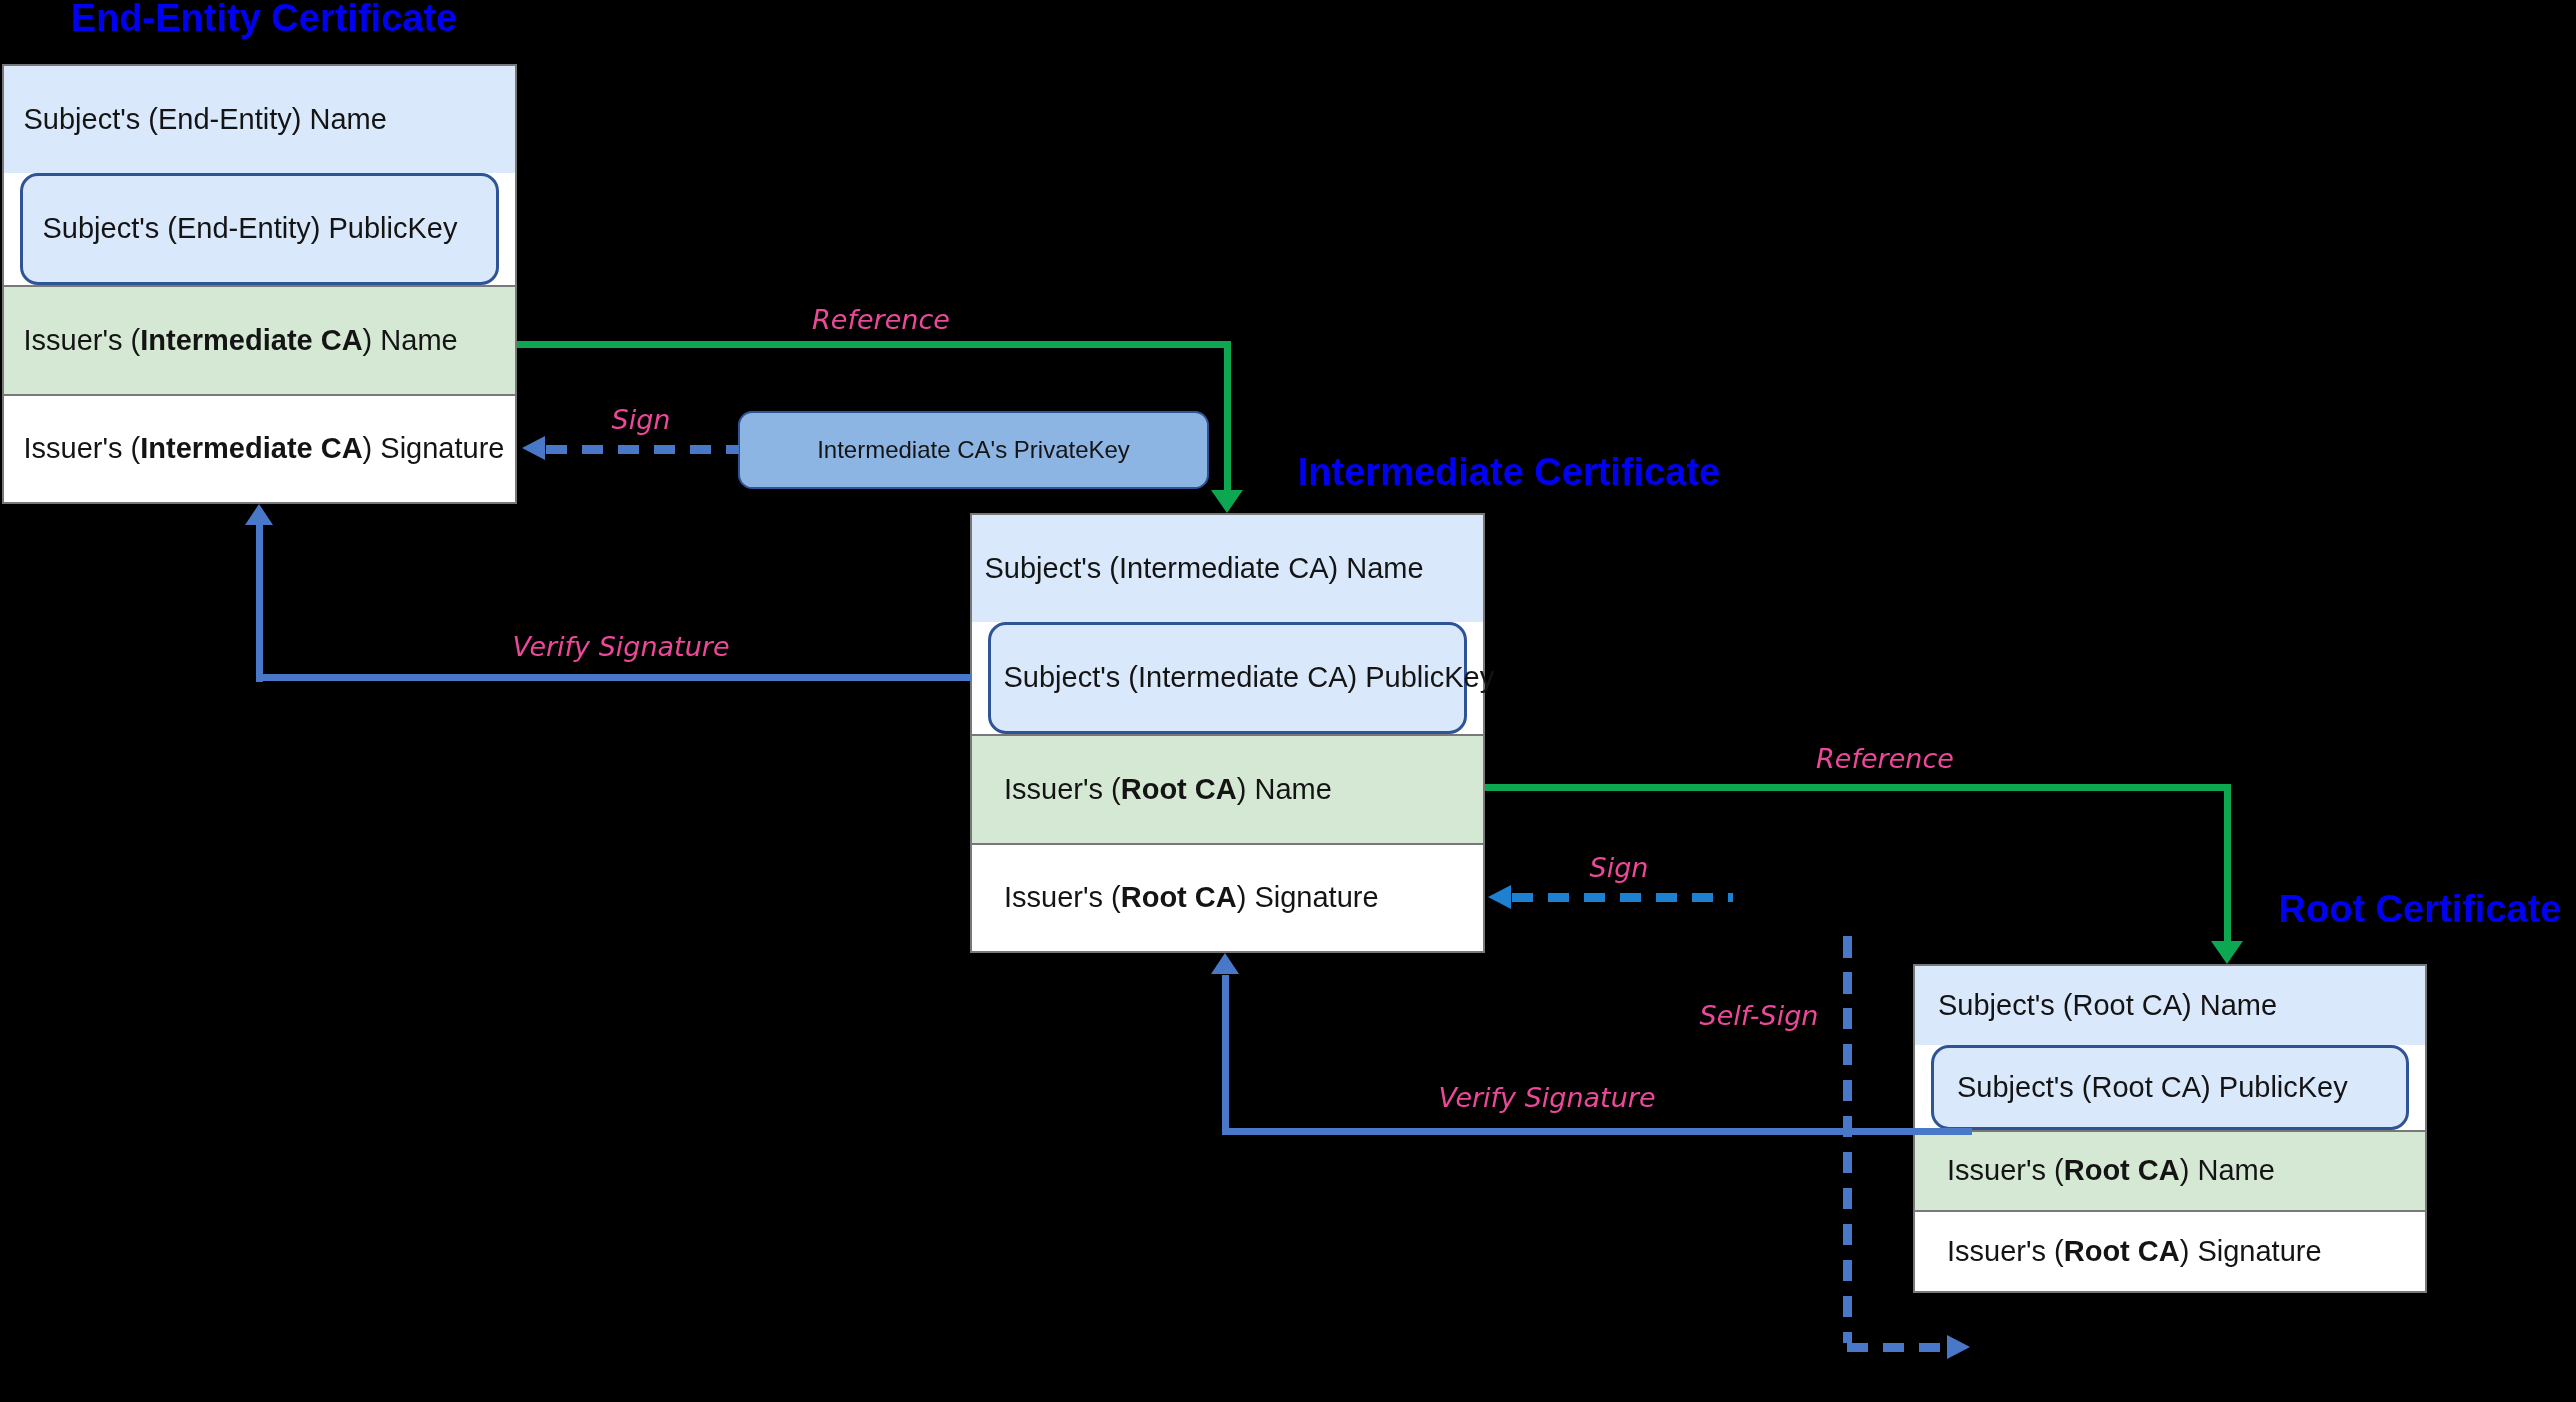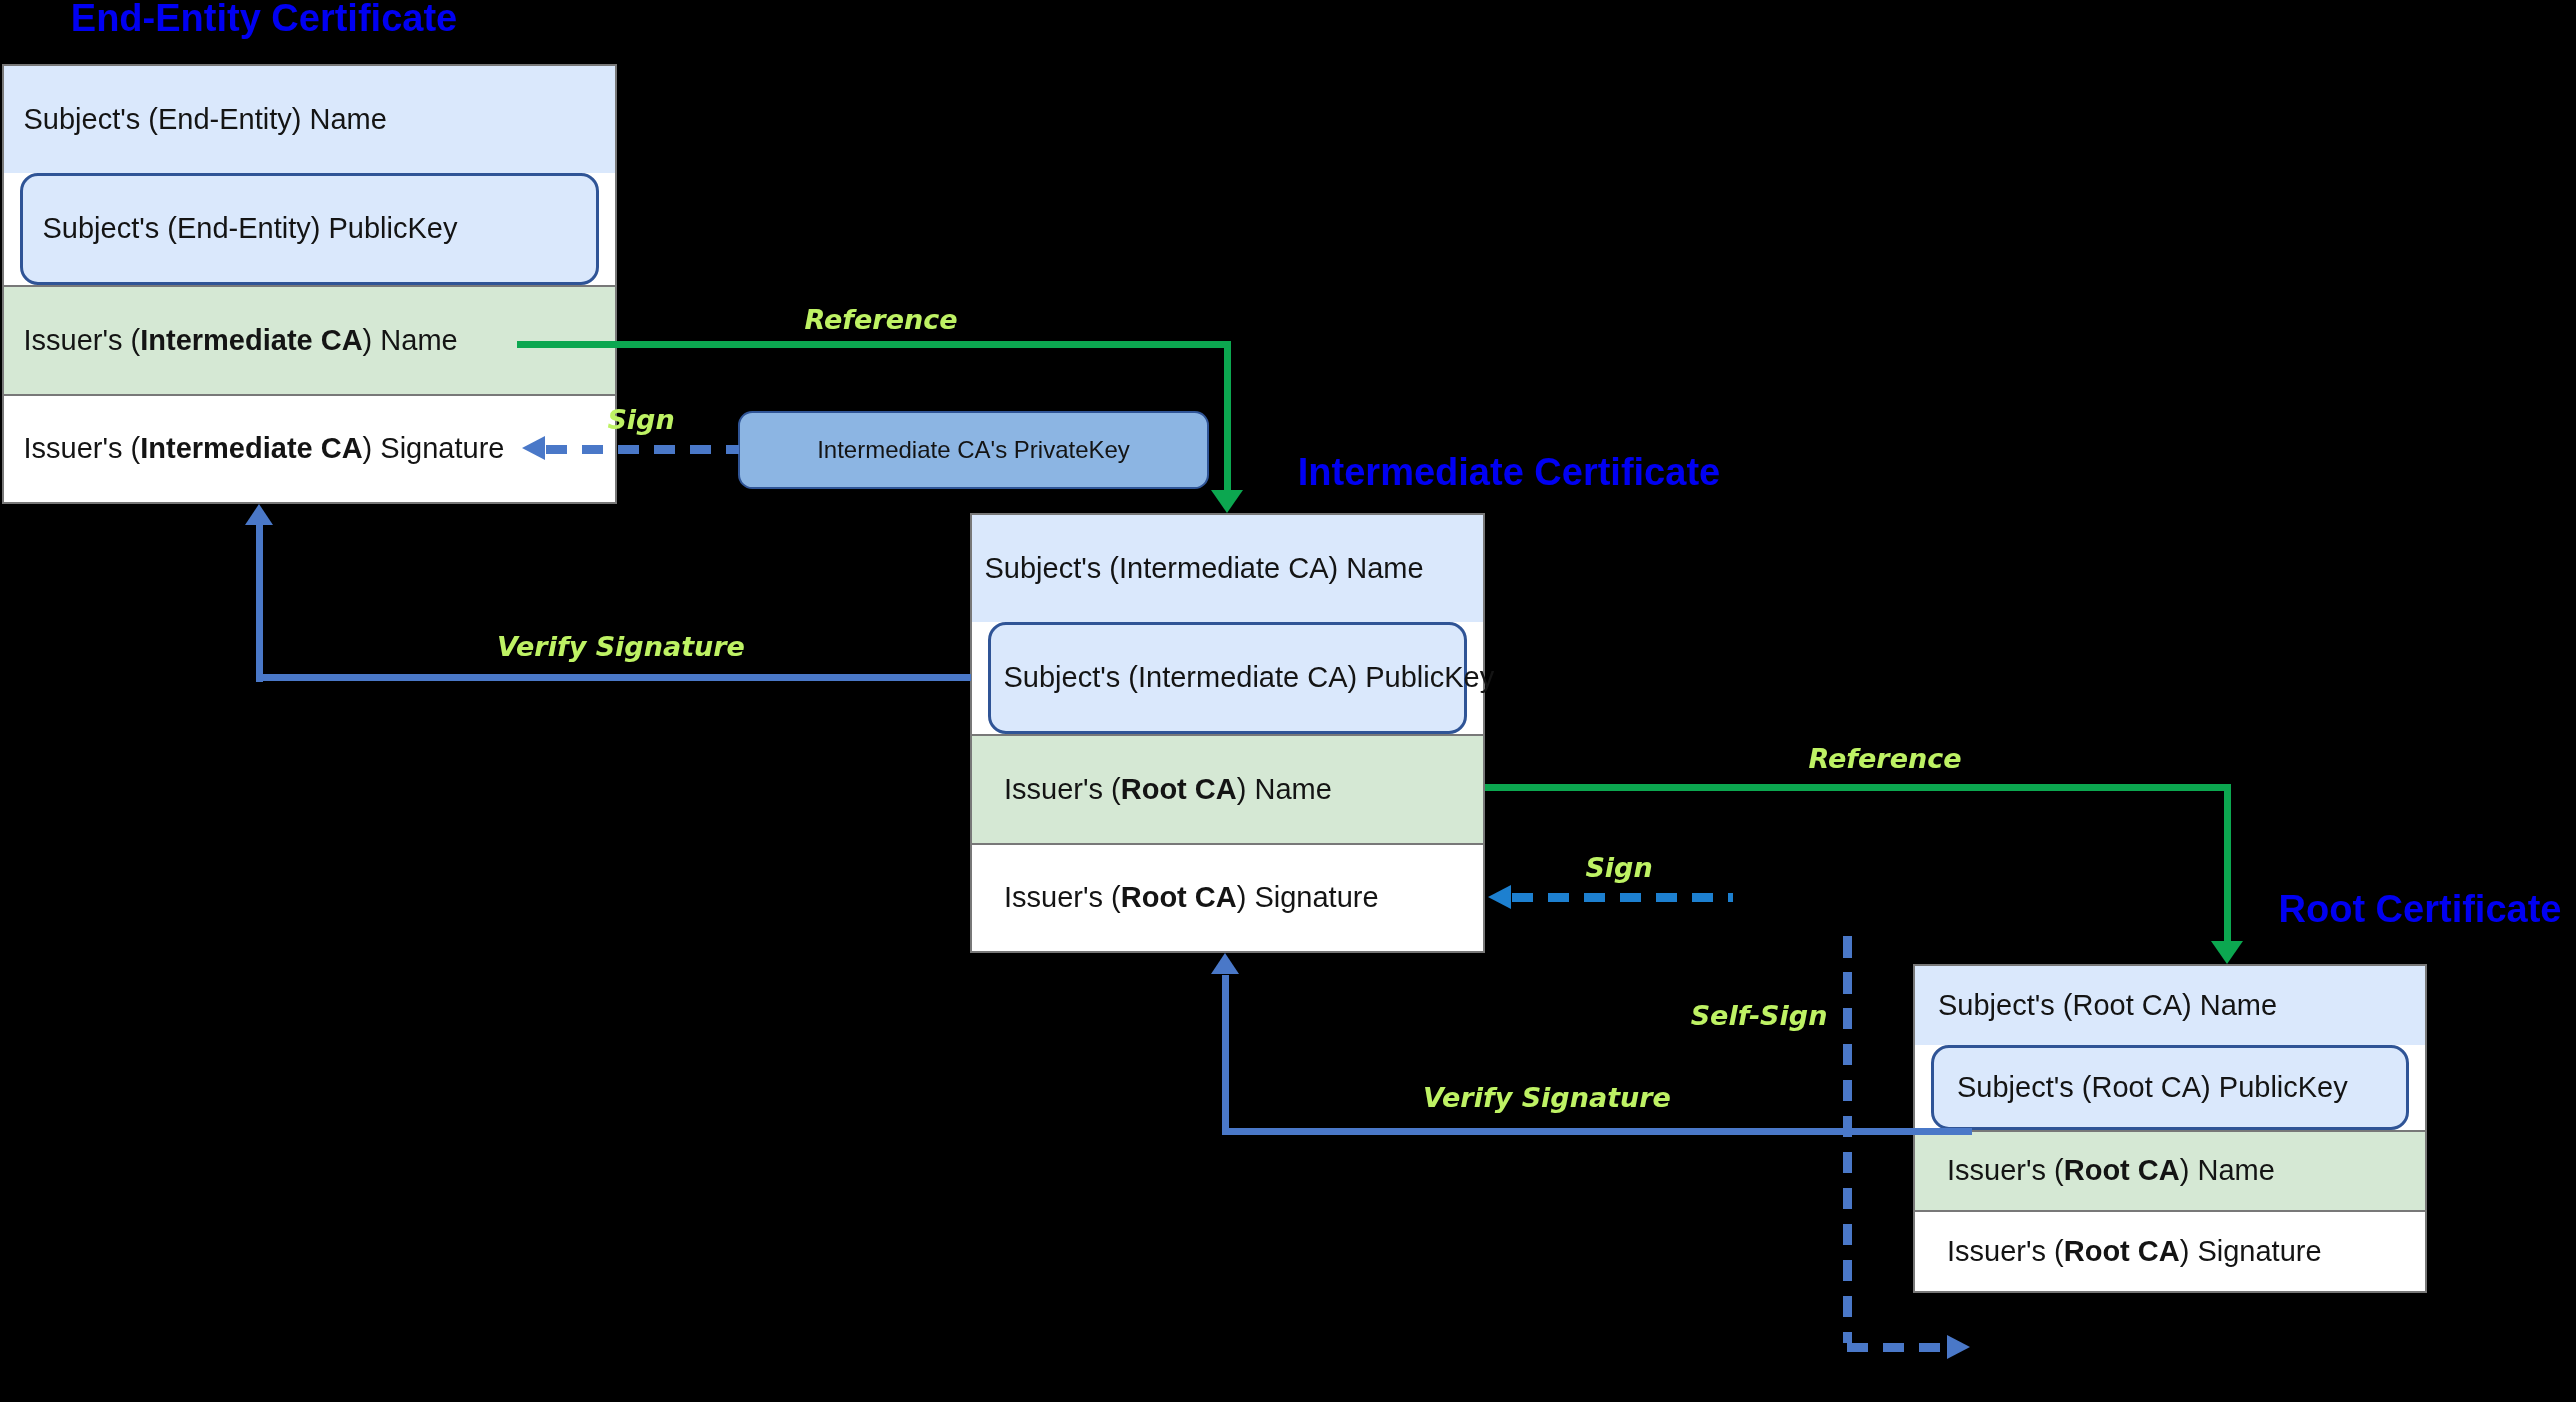--- a/index.html
+++ b/index.html
@@ -75,33 +75,33 @@
   .head-down-green{border-left:16px solid transparent;border-right:16px solid transparent;border-top:23px solid #0ca750;}
   .head-up-blue{border-left:14.3px solid transparent;border-right:14.3px solid transparent;border-bottom:21.5px solid #4a78c8;}
   .head-left-blue{border-top:12.5px solid transparent;border-bottom:12.5px solid transparent;border-right:23px solid #4a78c8;}
   .head-left-cyan{border-top:12.5px solid transparent;border-bottom:12.5px solid transparent;border-right:23px solid #1d80d0;}
   .head-right-blue{border-top:12.5px solid transparent;border-bottom:12.5px solid transparent;border-left:23px solid #4a78c8;}
   
   .action-label{
     position:absolute;
     transform:translateX(-50%);
     font-family:"DejaVu Sans",sans-serif;
-    font-style:italic;font-weight:bold;
-    font-size:27px;color:#bef264;
+    font-style:italic;font-weight:normal;
+    font-size:27px;color:#ec4899;
     white-space:nowrap;
   }
 </style>
 </head>
 <body>
 
 <div id="canvas">
 
   <div class="cert-title" style="left:264px;top:-1.8px;">End-Entity Certificate</div>
 
-  <div class="cert-box end-entity" style="left:1.8px;top:64px;width:615px;height:440px;">
+  <div class="cert-box end-entity" style="left:1.8px;top:64px;width:515px;height:440px;">
     <div class="cert-row row-blue">
       <span>Subject's (End-Entity) Name</span>
         <b></b>
         <span></span>
     </div>
     <div class="cert-row row-publickey">
       <span>Subject's (End-Entity) PublicKey</span>
         <b></b>
         <span></span>
     </div>

